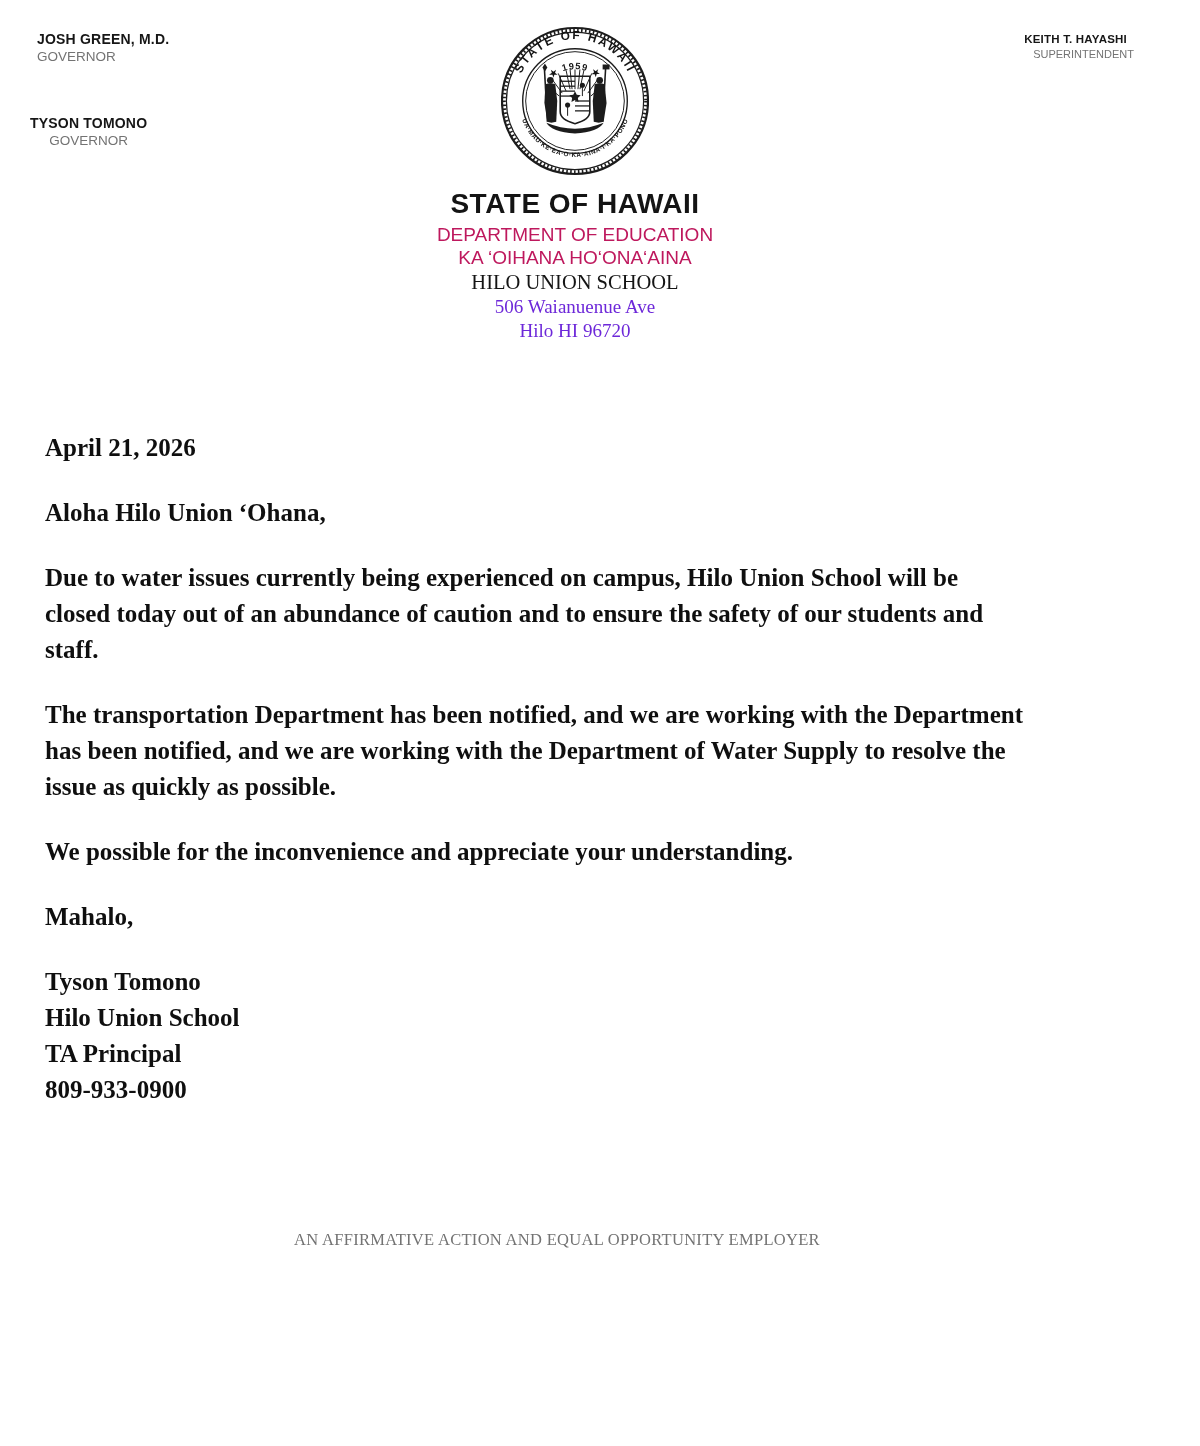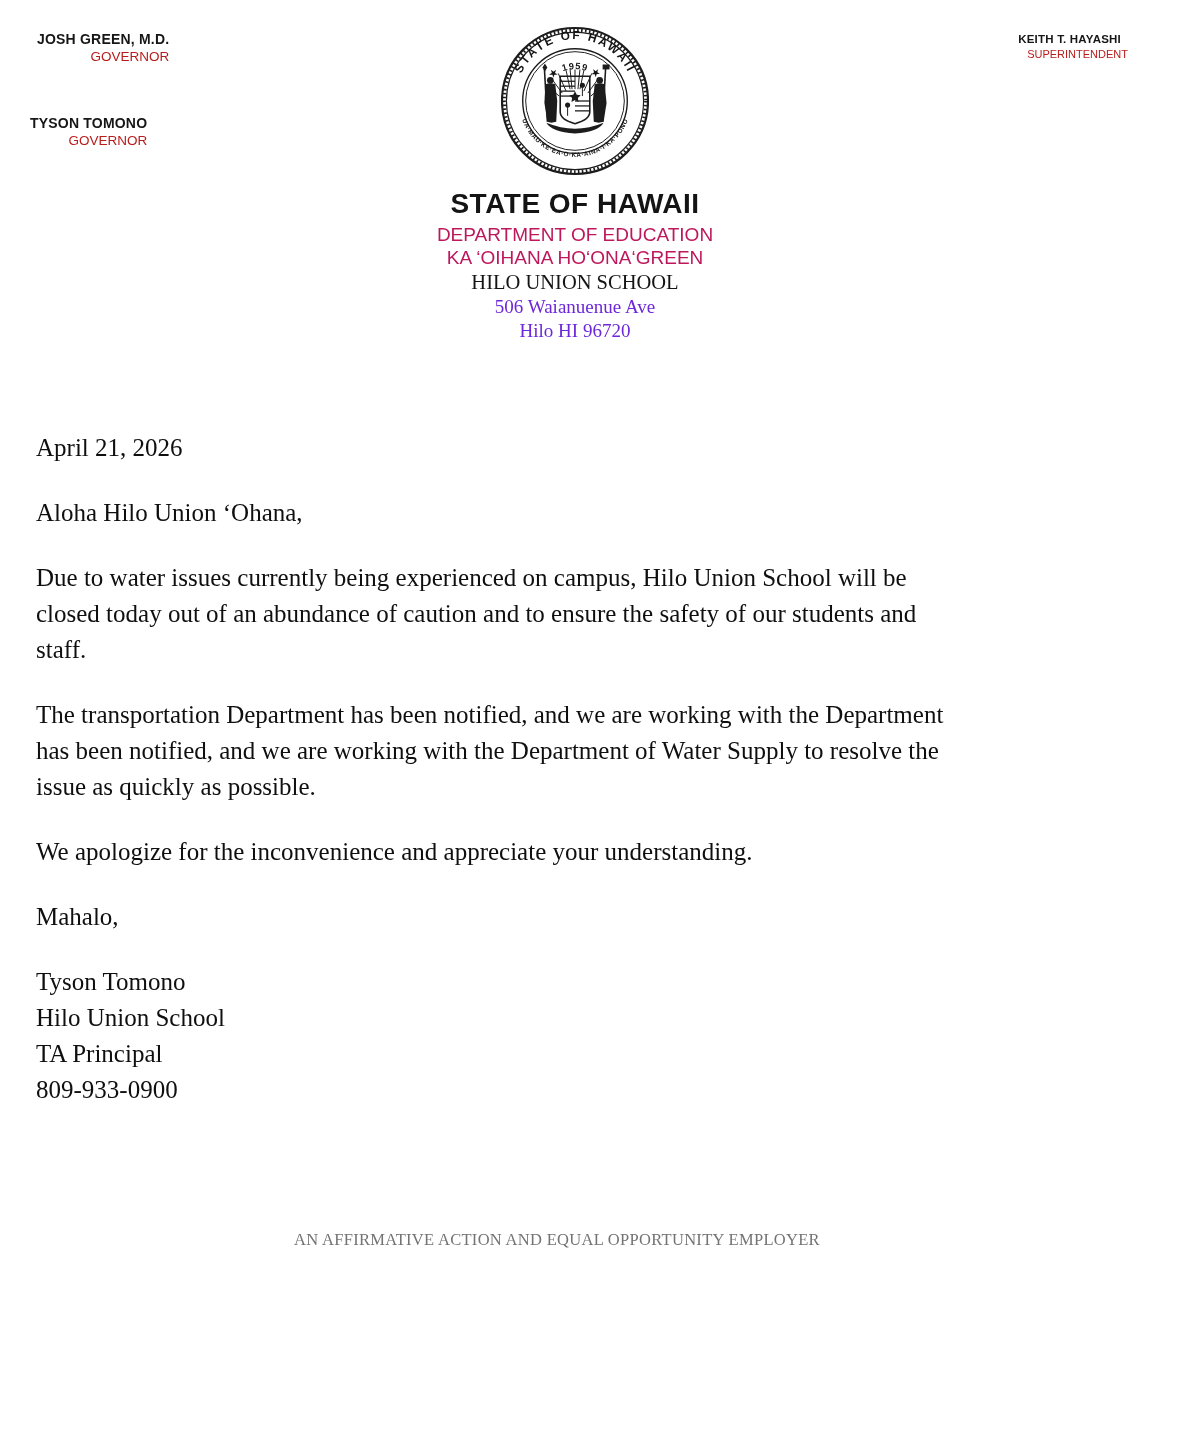--- a/index.html
+++ b/index.html
@@ -10,24 +10,24 @@
     height: 1446px;
     background: #ffffff;
     color: #111111;
     font-family: "Liberation Sans", sans-serif;
     overflow: hidden;
   }
 
   
   .officer { position: absolute; line-height: 18px; }
   .officer .name  { font-weight: bold; font-size: 14px; letter-spacing: 0.2px; color: #161616; }
-  .officer .title { font-size: 13.5px; color: #b91c1c; text-align: right; }
+  .officer .title { font-size: 13.5px; color: #737373; }
   .gov-block  { left: 37px; top: 30px; text-align: left; }
   .prin-block { left: 30px; top: 114px; text-align: center; display: inline-block; }
-  .supt-block { right: 72px; top: 32px; text-align: center; line-height: 14.5px; }
+  .supt-block { right: 66px; top: 32px; text-align: center; line-height: 14.5px; }
   .supt-block .name  { font-size: 11.5px; }
   .supt-block .title { font-size: 11px; margin-left: 16px; }
 
   
   .letterhead {
     position: absolute;
     left: 0; top: 24px;
     width: 1150px;
     text-align: center;
   }
@@ -64,21 +64,21 @@
   
   .letter-body {
     position: absolute;
     left: 32px; top: 430px;
     width: 1100px;
     font-family: "Liberation Serif", serif;
     font-size: 25px;
     line-height: 36px;
     color: #0f0f0f;
   }
-  .letter-body p { margin: 0 0 29px 4px; white-space: pre-line; }
+  .letter-body p { margin: 0 0 29px 13px; white-space: pre-line; font-weight: bold; }
 
   
   .footer-line {
     position: absolute;
     left: 57px; top: 1230px;
     width: 1000px;
     text-align: center;
     font-family: "Liberation Serif", serif;
     font-size: 16.5px;
     letter-spacing: 0.3px;
@@ -182,36 +182,36 @@
 
         <path class="seal-fill" d="M 46 100 Q 75 112 104 100 Q 99 109 75 111 Q 51 109 46 100 Z"></path>
 
         <text class="seal-text" font-size="6.4" letter-spacing="0.6" text-anchor="middle">
           <textPath href="#arcBottom" startOffset="50%">UA·MAU·KE·EA·O·KA·AINA·I·KA·PONO</textPath>
         </text>
       </svg>
     </div>
     <div class="lh-state">STATE OF HAWAII</div>
     <div class="lh-dept">DEPARTMENT OF EDUCATION</div>
-    <div class="lh-hawaiian">KA ‘OIHANA HO‘ONA‘GREEN</div>
+    <div class="lh-hawaiian">KA ‘OIHANA HO‘ONA‘AINA</div>
     <div class="lh-school">HILO UNION SCHOOL</div>
     <div class="lh-addr">506 Waianuenue Ave</div>
     <div class="lh-addr">Hilo HI 96720</div>
   </div>
 
   <div class="letter-body">
     <p>April 21, 2026</p>
     <p>Aloha Hilo Union ‘Ohana,</p>
     <p>Due to water issues currently being experienced on campus, Hilo Union School will be
 closed today out of an abundance of caution and to ensure the safety of our students and
 staff.</p>
     <p>The transportation Department has been notified, and we are working with the Department
 has been notified, and we are working with the Department of Water Supply to resolve the
 issue as quickly as possible.</p>
-    <p>We apologize for the inconvenience and appreciate your understanding.</p>
+    <p>We possible for the inconvenience and appreciate your understanding.</p>
     <p>Mahalo,</p>
     <p>Tyson Tomono
 Hilo Union School
 TA Principal
 809-933-0900</p>
   </div>
 
   <div class="footer-line">AN AFFIRMATIVE ACTION AND EQUAL OPPORTUNITY EMPLOYER</div>
 
 </div>

